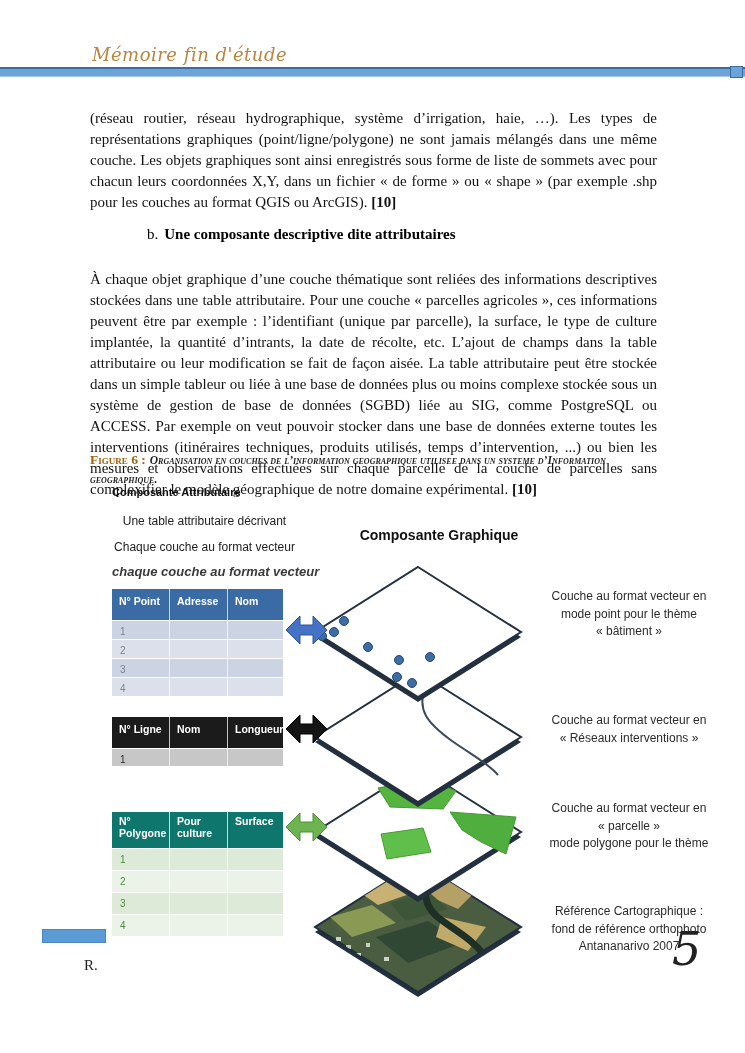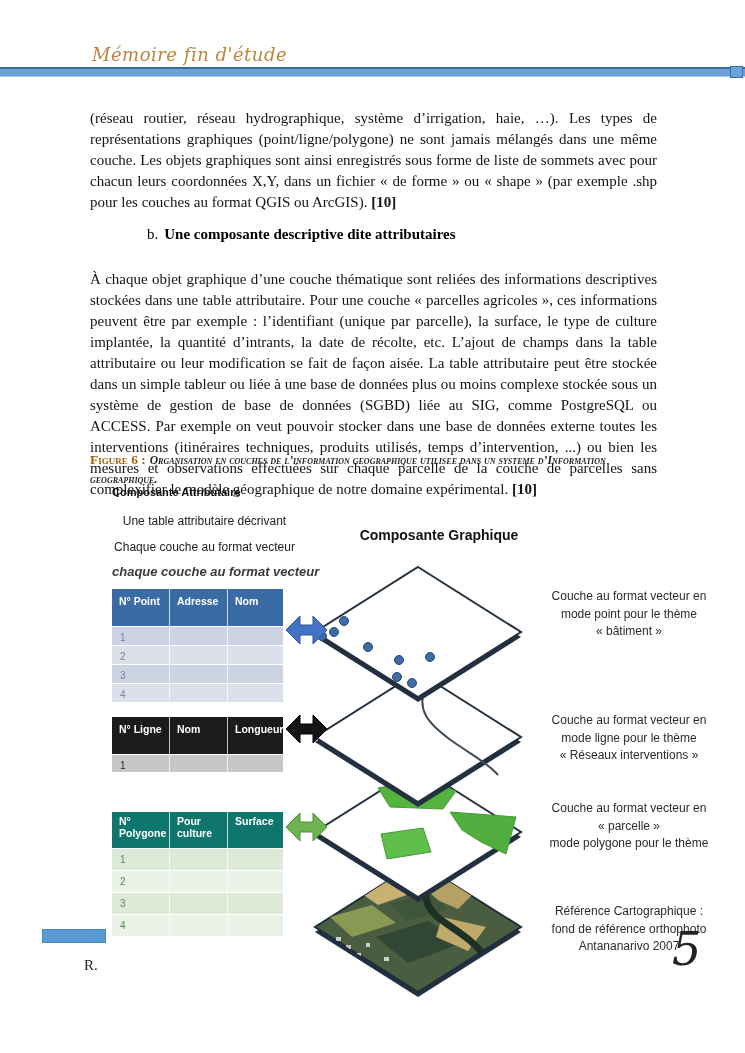--- a/index.html
+++ b/index.html
@@ -34,21 +34,21 @@
   .fig-note{position:absolute;top:564px;left:112px;font-size:13px;font-weight:700;font-style:italic;color:#3a3a3a;}
   .fig-h2{position:absolute;top:527px;left:348px;width:182px;text-align:center;
           font-weight:700;font-size:14px;color:#111;}
   .layer-label{position:absolute;left:515px;width:228px;text-align:center;font-size:12px;
                line-height:17.5px;color:#2b2b2b;}
   .ll-point{top:588px;} .ll-ligne{top:712px;} .ll-poly{top:800px;} .ll-ref{top:903px;}
   
   .dtable{position:absolute;left:112px;width:171px;font-family:"Liberation Sans", sans-serif;}
   .dt-point{top:589px;} .dt-ligne{top:717px;} .dt-poly{top:812px;}
   .dt-hdr{display:grid;grid-template-columns:57px 58px 56px;color:#fff;font-weight:700;font-size:10.5px;}
-  .dt-hdr > div{padding:6px 2px 19px 7px;border-left:1px solid rgba(255,255,255,.75);}
+  .dt-hdr > div{padding:6px 2px 13px 7px;border-left:1px solid rgba(255,255,255,.75);}
   .dt-hdr > div:first-child{border-left:none;}
   .dt-point .dt-hdr{background:#3b6ba5;}
   .dt-ligne .dt-hdr{background:#1b1b1b;}
   .dt-poly  .dt-hdr{background:#0f766e;}
   .dt-poly  .dt-hdr > div{padding-top:3px;padding-bottom:3px;min-height:30px;}
   .dt-row{display:grid;grid-template-columns:57px 58px 56px;font-size:10px;margin-top:1px;}
   .dt-row > div{padding:5px 2px 4px 8px;border-left:1px solid rgba(255,255,255,.7);}
   .dt-row > div:first-child{border-left:none;}
   .dt-point .dt-row{height:18px;} 
   .dt-point .r-odd{background:#ccd3e2;} .dt-point .r-even{background:#dce0ea;}
@@ -218,21 +218,20 @@
     <path d="M286 342 L300 328 L300 337 L313 337 L313 328 L327 342 L313 356 L313 347 L300 347 L300 356 Z" fill="#6db350" stroke="#4f8f3a" stroke-width="1"></path>
   </svg>
 
   <div class="sans layer-label ll-point">
     <div>Couche au format vecteur en</div>
     <div>mode point pour le thème</div>
     <div>« bâtiment »</div>
   </div>
   <div class="sans layer-label ll-ligne">
     <div>Couche au format vecteur en</div>
-    <div>mode ligne pour le thème</div>
     <div>« Réseaux interventions »</div>
   </div>
   <div class="sans layer-label ll-poly">
     <div>Couche au format vecteur en</div>
     <div>« parcelle »</div>
     <div>mode polygone pour le thème</div>
   </div>
   <div class="sans layer-label ll-ref">
     <div>Référence Cartographique :</div>
     <div>fond de référence orthophoto</div>

